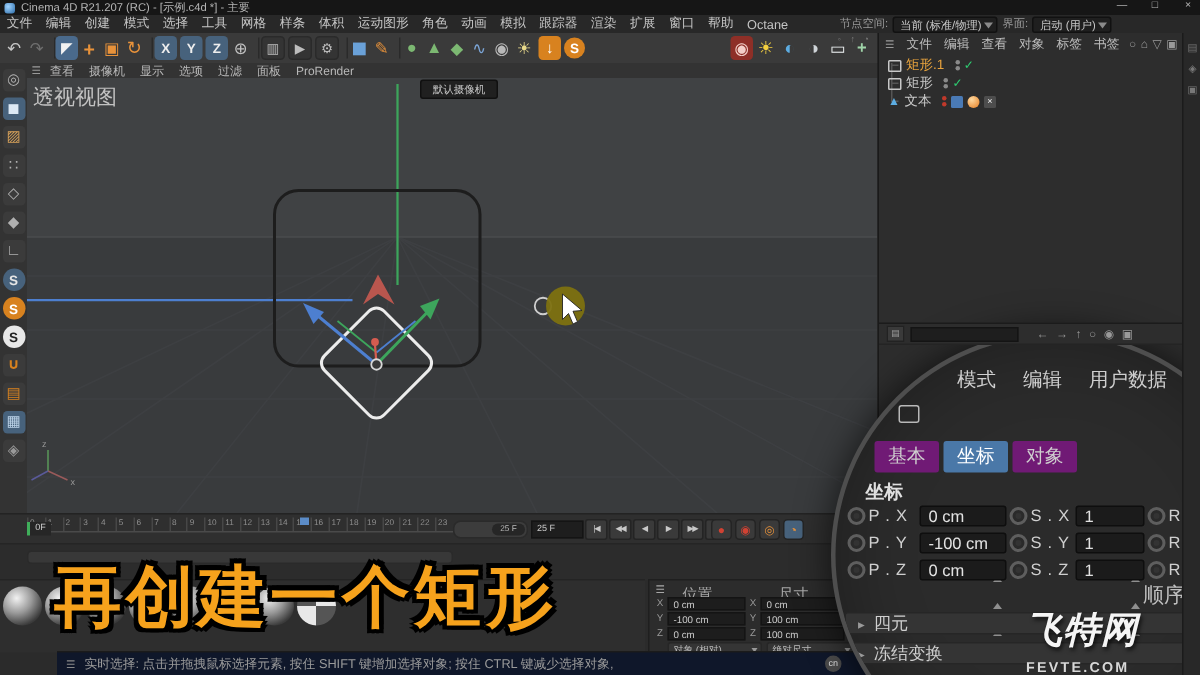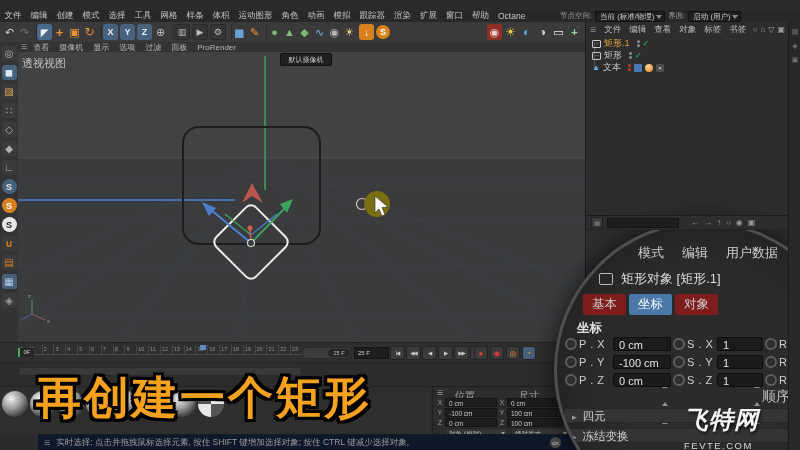--- a/index.html
+++ b/index.html
@@ -63,21 +63,21 @@
   .li-magnet{color:#d8821f;font-weight:bold}
   .li-mesh{color:#d8821f}
   .li-plane{background:#47627c;color:#bcd3e8}
   .li-quantize{color:#999}
 
   
   .vpmenu{left:18px;top:42px;width:567px;height:10px;background:#333;display:flex;align-items:center;gap:2px;border-bottom:1px solid #2a2a2a;}
   .vpmenu .mitem{padding:0 4px;font-size:8px;color:#b8b8b8;}
   .vpmenu .hamb{font-size:7px;color:#999;padding-left:3px;}
   .viewport{left:18px;top:52px;width:567px;height:290px;background:#3d3f41;}
-  .viewlabel{left:22px;top:56px;font-size:11px;color:#c2c2c2;z-index:3;}
+  .viewlabel{left:22px;top:56px;font-size:14px;color:#c2c2c2;z-index:3;}
   .cambtn{left:280px;top:53px;width:50px;height:11px;background:#202020;border:1px solid #101010;border-radius:2px;font-size:7px;color:#c8c8c8;display:flex;align-items:center;justify-content:center;z-index:3;}
 
   
   .rpanel{left:585px;top:22px;width:215px;height:428px;background:#2d2d2d;border-left:1px solid #1a1a1a;}
   .ommenu{position:absolute;left:0;top:2px;width:200px;height:11px;display:flex;align-items:center;}
   .ommenu .mitem{padding:0 4px;font-size:8.5px;color:#bdbdbd;}
   .omcorner{position:absolute;right:16px;top:3px;display:flex;gap:3px;}
   .omcorner .ci{font-size:8px;color:#9a9a9a;}
   .omrow{position:absolute;left:6px;height:11px;display:flex;align-items:center;gap:3px;font-size:9px;}
   .treeline{position:absolute;left:8px;top:20px;width:1px;height:26px;background:#555;}
@@ -147,21 +147,21 @@
 
   
   .inset{left:554px;top:221px;width:298px;height:298px;border-radius:50%;background:#2b2b2b;
          border:3px solid rgba(160,160,160,0.3);box-shadow:0 0 24px rgba(0,0,0,.65), inset 0 0 50px rgba(0,0,0,.3);
          overflow:hidden;z-index:20;box-sizing:border-box;}
   .imenu{position:absolute;left:72px;top:20px;display:flex;}
   .imenu .mitem{padding:0 9px;font-size:13px;color:#cfcfcf;}
   .ititle{position:absolute;left:42px;top:46px;display:flex;align-items:center;gap:8px;font-size:13px;color:#ddd;}
   .ititle .ric{width:12px;height:10px;border:1px solid #b8b8b8;border-radius:2px;}
   .itabs{position:absolute;left:26px;top:70px;display:flex;gap:3px;}
-  .itab{padding:2px 9px;font-size:12.5px;color:#cfcfcf;background:#7f1d1d;border-radius:2px;}
+  .itab{padding:2px 9px;font-size:12.5px;color:#cfcfcf;background:#701a75;border-radius:2px;}
   .itab.active{background:#4a78a8;color:#fff;}
   .isec{position:absolute;left:20px;top:96px;font-size:12.5px;font-weight:bold;color:#e0e0e0;}
   .irow{position:absolute;left:8px;width:288px;height:15px;display:flex;align-items:center;gap:2px;}
   .iradio{width:8px;height:8px;border-radius:50%;border:2px solid #5e5e5e;background:#333;box-shadow:inset 0 0 0 2px #2a2a2a;flex:none;}
   .ilab{font-size:11px;color:#cfcfcf;letter-spacing:.5px;flex:none;}
   .lp{width:32px;} .ls{width:28px;} .lr{width:28px;}
   .ifield{position:relative;height:14px;background:#1b1b1b;border:1px solid #0e0e0e;border-radius:2px;color:#e2e2e2;font-size:11px;line-height:14px;padding-left:5px;box-sizing:border-box;flex:none;}
   .fp{width:58px;} .fs{width:46px;}
   .stepper{position:absolute;right:2px;top:2px;bottom:2px;width:7px;display:flex;flex-direction:column;justify-content:space-between;align-items:center;}
   .stepper i{width:0;height:0;border-left:3px solid transparent;border-right:3px solid transparent;}
@@ -171,27 +171,36 @@
   .ibar{position:absolute;left:6px;width:300px;height:15px;background:#343434;border:1px solid #262626;border-radius:2px;font-size:11.5px;color:#cfcfcf;line-height:15px;padding-left:8px;box-sizing:border-box;}
   .ibar .arr{display:inline-block;margin-right:6px;font-size:9px;color:#9a9a9a;}
 
   
   .sub1{left:58px;top:338px;font-size:21px;font-weight:bold;color:#ffffff;z-index:30;letter-spacing:1px;
         text-shadow:-2px -2px 0 #000,2px -2px 0 #000,-2px 2px 0 #000,2px 2px 0 #000,0 -2px 0 #000,0 2px 0 #000,-2px 0 0 #000,2px 0 0 #000;}
   .sub2{left:36px;top:368px;font-size:45px;font-weight:900;color:#f6a21c;z-index:30;letter-spacing:3px;
         text-shadow:-3px -3px 0 #000,3px -3px 0 #000,-3px 3px 0 #000,3px 3px 0 #000,0 -3px 0 #000,0 3px 0 #000,-3px 0 0 #000,3px 0 0 #000;}
   .wm{left:684px;top:404px;z-index:35;text-align:left;width:104px;}
   .wmbrand{font-size:24px;font-weight:900;font-style:italic;color:#f5f5f5;text-shadow:1px 2px 3px rgba(0,0,0,.7);letter-spacing:1px;}
-  .wmsite{font-size:9.5px;color:#d8d8d8;letter-spacing:1.5px;margin-top:4px;}
+  .wmsite{font-size:9.5px;color:#d8d8d8;letter-spacing:1.5px;margin-top:4px;font-weight:bold;}
 </style>
 </head>
 <body>
 
 <div id="app">
 
+  <div class="abs titlebar">
+    <span class="c4dlogo"></span>
+    <span>Cinema 4D R21.207 (RC) - [示例.c4d *] - 主要</span>
+    <span class="winctl">
+      <span>—</span>
+      <span>□</span>
+      <span>×</span>
+    </span>
+  </div>
 
   <div class="abs menubar">
     <span class="mitem">文件</span>
     <span class="mitem">编辑</span>
     <span class="mitem">创建</span>
     <span class="mitem">模式</span>
     <span class="mitem">选择</span>
     <span class="mitem">工具</span>
     <span class="mitem">网格</span>
     <span class="mitem">样条</span>
@@ -522,21 +531,20 @@
   </div>
 
   <div class="abs inset">
     <div class="imenu">
       <span class="mitem">模式</span>
       <span class="mitem">编辑</span>
       <span class="mitem">用户数据</span>
     </div>
     <div class="ititle">
       <span class="ric"></span>
-      <span>矩形对象 [矩形.1]</span>
     </div>
     <div class="itabs">
       <span class="itab">基本</span>
       <span class="itab active">坐标</span>
       <span class="itab">对象</span>
     </div>
     <div class="isec">坐标</div>
 
     <div class="irow" style="top:112px">
       <span class="iradio"></span>

